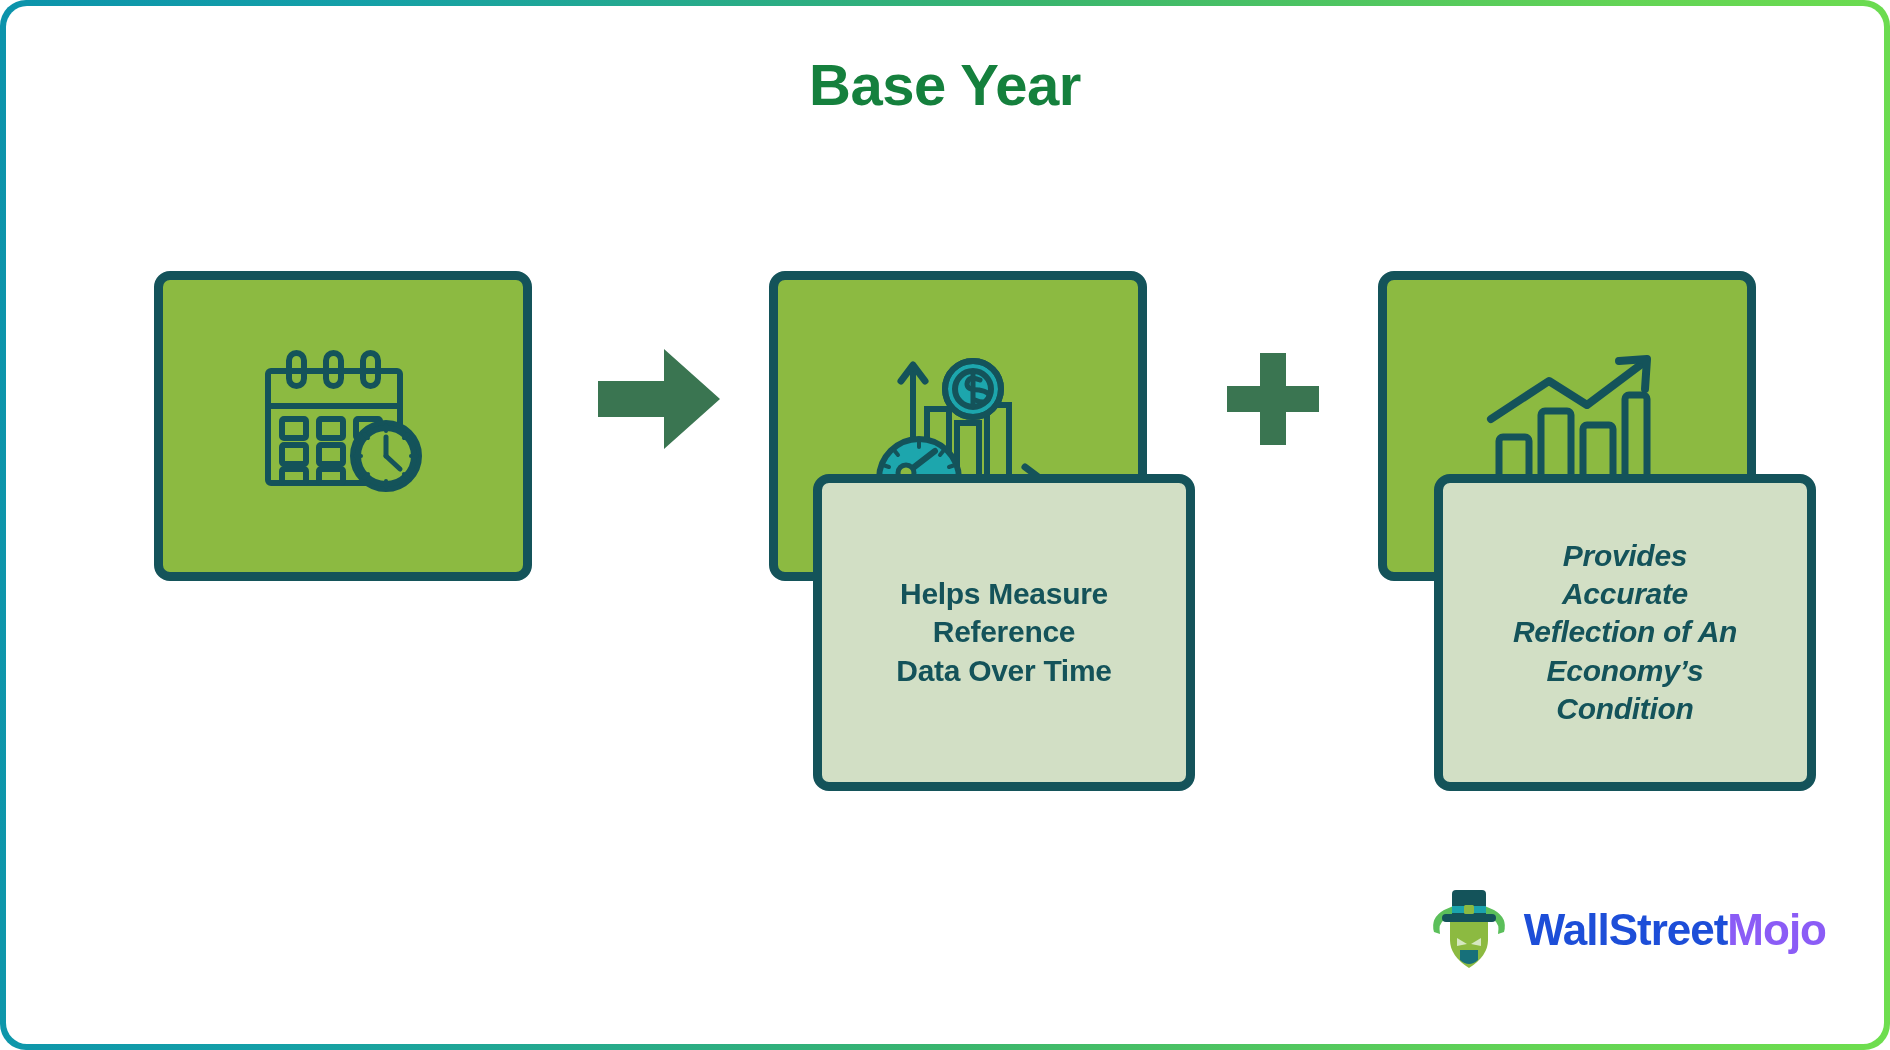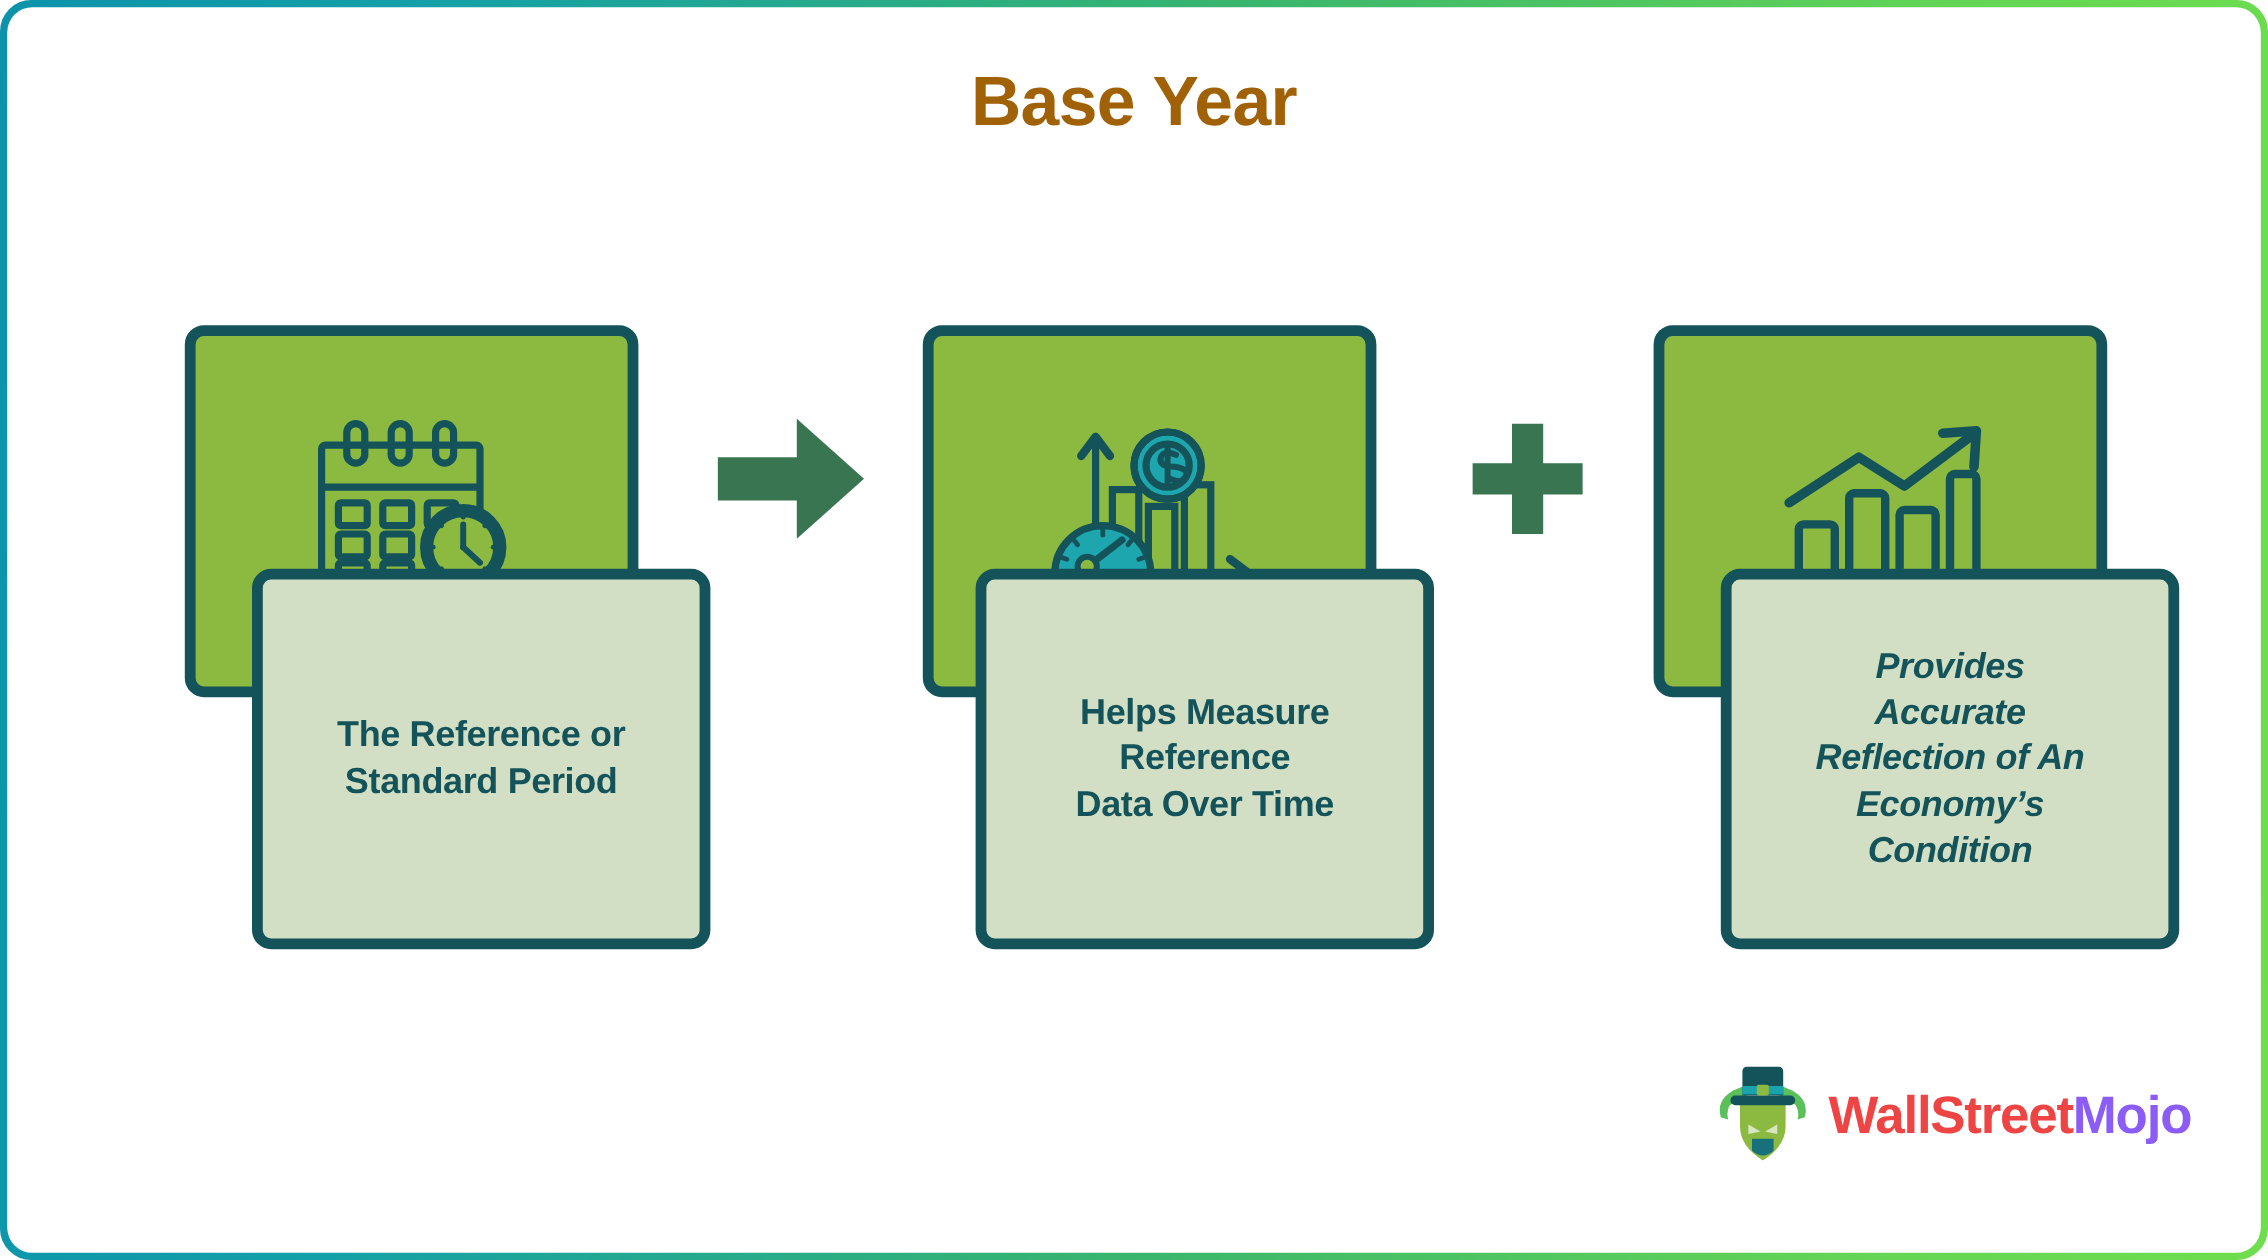--- a/index.html
+++ b/index.html
@@ -33,21 +33,21 @@
   
   .title {
     position: absolute;
     top: 45px;
     left: 0;
     width: 100%;
     text-align: center;
     font-size: 58px;
     font-weight: 800;
     letter-spacing: -0.5px;
-    color: #a16207;
+    color: #15803d;
   }
 
   
   .cluster {
     position: absolute;
     left: 0;
     top: 0;
     width: 100%;
     height: 100%;
   }
@@ -113,21 +113,21 @@
     display: flex;
     align-items: center;
     gap: 14px;
   }
   .logo-text {
     font-size: 44px;
     font-weight: 800;
     letter-spacing: -1px;
     white-space: nowrap;
   }
-  .logo-text .ws { color: #ef4444; }
+  .logo-text .ws { color: #1d4ed8; }
   .logo-text .mj { color: #8b5cf6; }
 </style>
 </head>
 <body>
 
 <div id="infographic">
   <div id="canvas">
 
     <div class="title">Base Year</div>
 
@@ -165,26 +165,20 @@
                 <line x1="107" y1="107" x2="113" y2="107"></line>
                 <line x1="163" y1="107" x2="169" y2="107"></line>
                 <line x1="116" y1="85" x2="120" y2="89"></line>
                 <line x1="156" y1="125" x2="160" y2="129"></line>
                 <line x1="160" y1="85" x2="156" y2="89"></line>
                 <line x1="120" y1="125" x2="116" y2="129"></line>
               </g>
             </svg>
           </span>
         </div>
-        <div class="text-card">
-          <span>
-            <span>The Reference or</span><br>
-            <span>Standard Period</span>
-          </span>
-        </div>
       </div>
 
       <div class="card-group" id="group2">
         <div class="icon-card">
           <span>
             <svg width="195" height="155" viewBox="0 0 195 155" fill="none" stroke="#14535a" stroke-width="6">
 
               <line x1="52" y1="132" x2="52" y2="22" stroke-width="6" stroke-linecap="round"></line>
               <path d="M40 34 L52 18 L64 34" stroke-width="7" stroke-linecap="round" stroke-linejoin="round"></path>
 

